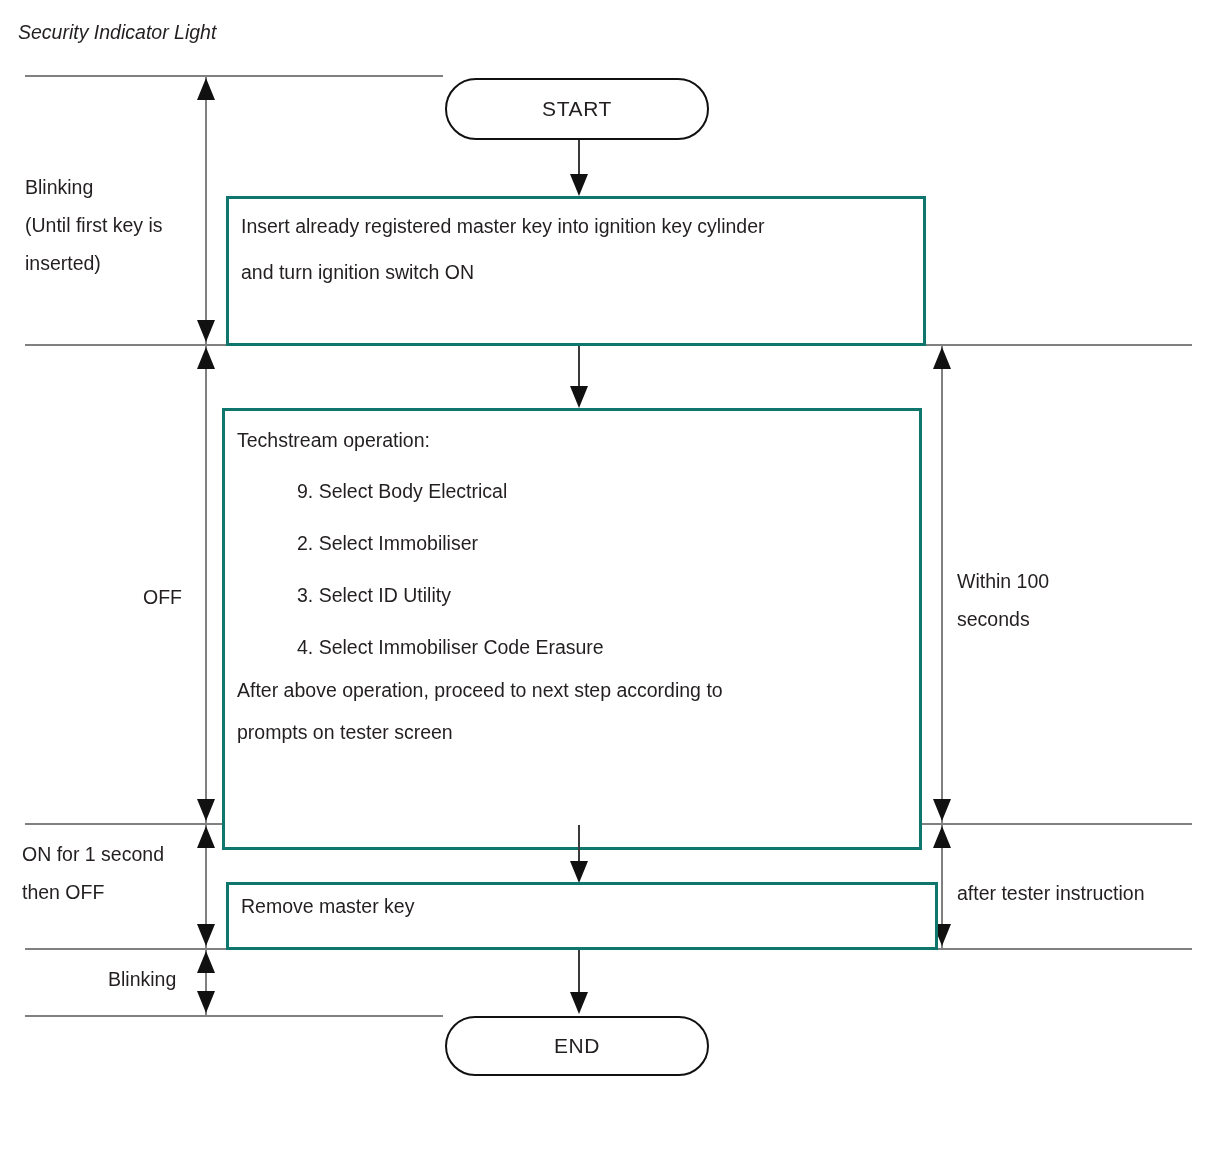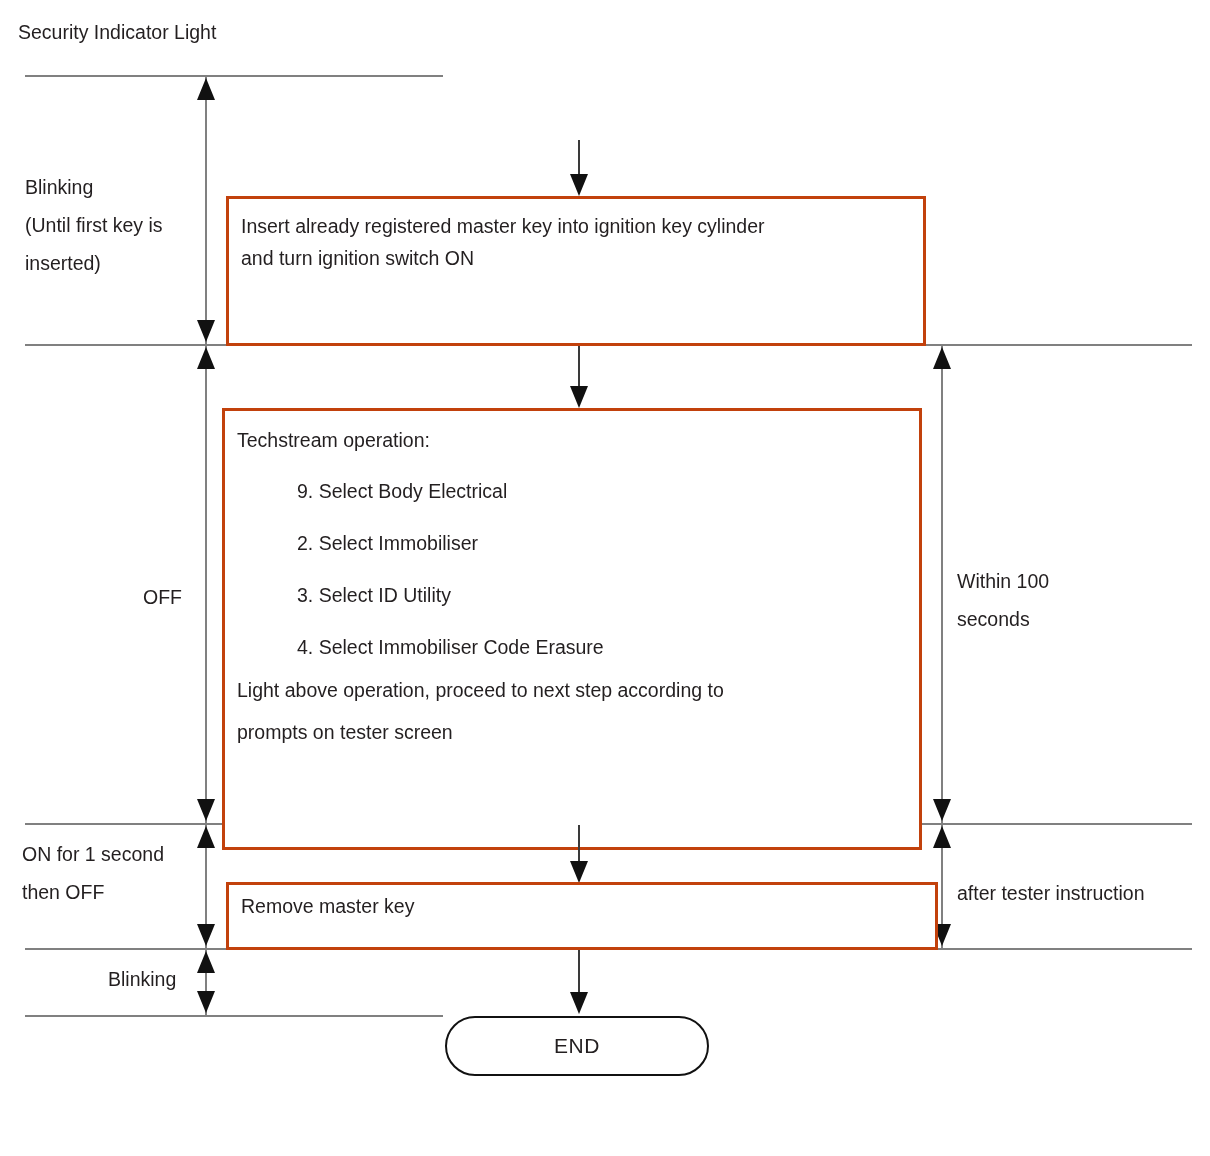--- a/index.html
+++ b/index.html
@@ -44,21 +44,21 @@
     width: 0;
     height: 0;
     border-left: 9px solid transparent;
     border-right: 9px solid transparent;
   }
   .arrow-down { border-top: 22px solid #111111; }
   .arrow-up   { border-bottom: 22px solid #111111; }
   .box {
     position: absolute;
     background: #ffffff;
-    border: 3px solid #c2410c;
+    border: 3px solid #0f766e;
     box-sizing: border-box;
   }
   .box .boxtext {
     position: absolute;
     color: #231f20;
     font-size: 19.5px;
     line-height: 51px;
     white-space: pre;
   }
   .terminal {
@@ -71,20 +71,21 @@
     justify-content: center;
     color: #231f20;
     font-size: 21px;
     letter-spacing: 0.6px;
   }
   .title {
     position: absolute;
     color: #231f20;
     font-size: 19.5px;
     white-space: pre;
+    font-style: italic;
   }
 </style>
 </head>
 <body>
 
 <div id="canvas">
 
   <div class="title" style="left:18px; top:21px;">Security Indicator Light</div>
 
   <div class="hline" style="left:25px; top:75px; width:418px;"></div>
@@ -130,39 +131,40 @@
 
   <div class="vline" style="left:941px; top:823px; height:125px;"></div>
   <div class="arrowhead arrow-up" style="left:933px; top:826px;"></div>
   <div class="arrowhead arrow-down" style="left:933px; top:924px;"></div>
 
   <div class="txt" style="left:957px; top:562px;">Within 100</div>
   <div class="txt" style="left:957px; top:600px;">seconds</div>
 
   <div class="txt" style="left:957px; top:874px;">after tester instruction</div>
 
+  <div class="terminal" style="left:445px; top:78px; width:264px; height:62px; border-radius:31px;">START</div>
 
   <div class="flowline" style="left:578px; top:140px; height:46px;"></div>
   <div class="arrowhead arrow-down" style="left:570px; top:174px;"></div>
 
   <div class="box" style="left:226px; top:196px; width:700px; height:150px;">
     <div class="boxtext" style="left:12px; top:2px;">Insert already registered master key into ignition key cylinder</div>
-    <div class="boxtext" style="left:12px; top:34px;">and turn ignition switch ON</div>
+    <div class="boxtext" style="left:12px; top:48px;">and turn ignition switch ON</div>
   </div>
 
   <div class="flowline" style="left:578px; top:346px; height:52px;"></div>
   <div class="arrowhead arrow-down" style="left:570px; top:386px;"></div>
 
   <div class="box" style="left:222px; top:408px; width:700px; height:442px;">
     <div class="boxtext" style="left:12px; top:4px;">Techstream operation:</div>
     <div class="boxtext" style="left:72px; top:55px;">9. Select Body Electrical</div>
     <div class="boxtext" style="left:72px; top:107px;">2. Select Immobiliser</div>
     <div class="boxtext" style="left:72px; top:159px;">3. Select ID Utility</div>
     <div class="boxtext" style="left:72px; top:211px;">4. Select Immobiliser Code Erasure</div>
-    <div class="boxtext" style="left:12px; top:254px;">Light above operation, proceed to next step according to</div>
+    <div class="boxtext" style="left:12px; top:254px;">After above operation, proceed to next step according to</div>
     <div class="boxtext" style="left:12px; top:296px;">prompts on tester screen</div>
   </div>
 
   <div class="flowline" style="left:578px; top:825px; height:52px;"></div>
   <div class="arrowhead arrow-down" style="left:570px; top:861px;"></div>
 
   <div class="box" style="left:226px; top:882px; width:712px; height:68px;">
     <div class="boxtext" style="left:12px; top:-4px;">Remove master key</div>
   </div>
 

